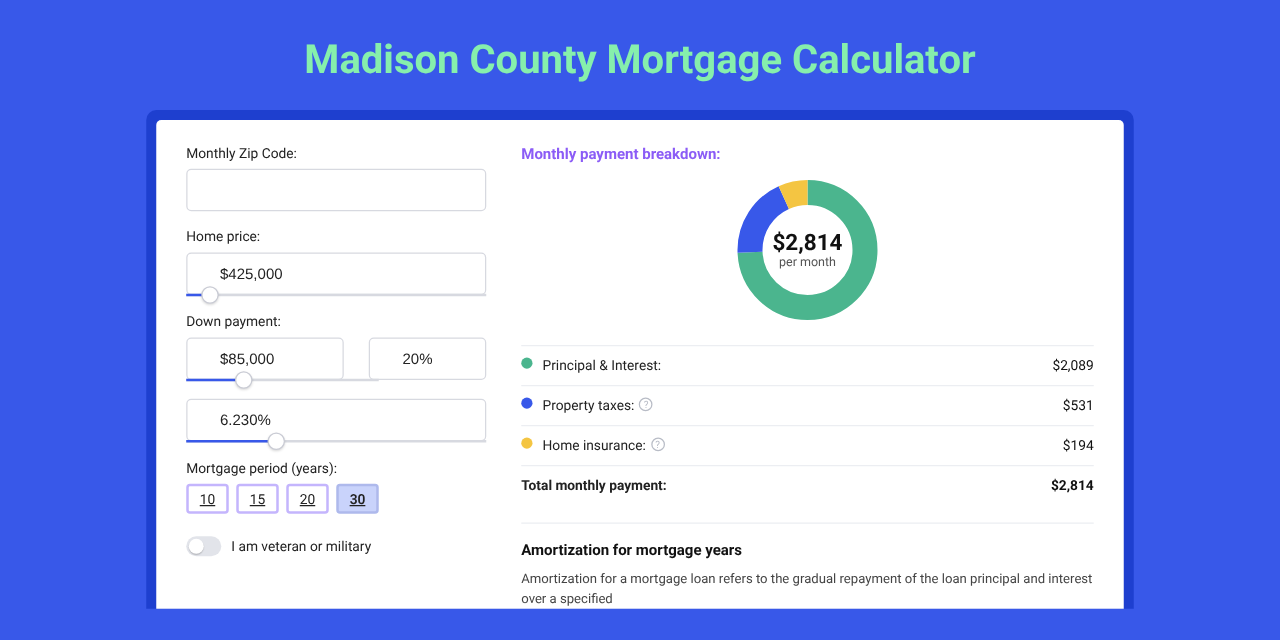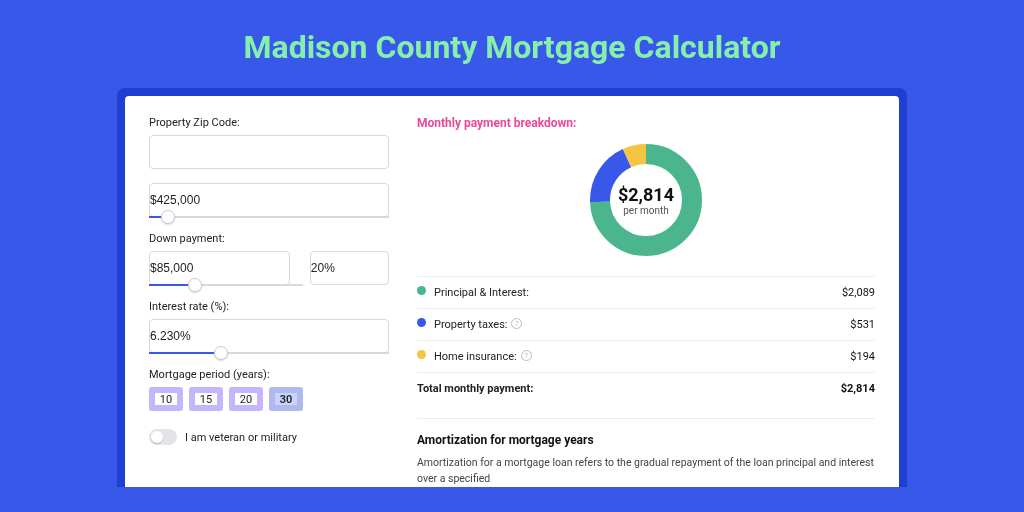--- a/index.html
+++ b/index.html
@@ -38,21 +38,21 @@
     font-size: 11px;
     color: #222;
     margin-bottom: 6px;
     display: block;
   }
   .text-input {
     width: 100%;
     height: 34px;
     border: 1px solid #d7d9e0;
     border-radius: 4px;
-    padding: 0 0;
+    padding: 0 26px;
     font-size: 12px;
     color: #222;
     background: #fff;
   }
   .slider-track {
     position: relative;
     height: 2px;
     background: #d7d9e0;
     margin-top: -1px;
     margin-bottom: 14px;
@@ -76,29 +76,30 @@
     transform: translateX(-50%);
   }
   .downpay-row { display: flex; gap: 20px; }
   .downpay-row .text-input:first-child { flex: 1.8; }
   .downpay-row .text-input:last-child { flex: 1; }
 
   .period-buttons { display: flex; gap: 6px; margin-bottom: 18px; }
   .period-btn {
     width: 34px;
     height: 24px;
-    border: 6px solid #c4b5fd;
+    border: 2px solid #c4b5fd;
     border-radius: 3px;
     background: #fff;
     font-size: 11px;
     color: #222;
     display: flex;
     align-items: center;
     justify-content: center;
     cursor: pointer;
+    text-decoration: underline;
   }
   .period-btn.active { background: #c9d3fb; border-color: #aeb9ec; font-weight: 600; }
 
   .toggle-row { display: flex; align-items: center; gap: 8px; }
   .toggle {
     width: 28px;
     height: 16px;
     border-radius: 16px;
     background: #e2e4ea;
     position: relative;
@@ -108,21 +109,21 @@
     top: 2px;
     left: 2px;
     width: 12px;
     height: 12px;
     background: #fff;
     border-radius: 50%;
     box-shadow: 0 1px 1px rgba(0,0,0,.2);
   }
   .toggle-label { font-size: 11px; color: #222; }
 
-  .breakdown-title { font-size: 12px; font-weight: 700; color: #ec4899; margin-bottom: 10px; }
+  .breakdown-title { font-size: 12px; font-weight: 700; color: #8b5cf6; margin-bottom: 10px; }
 
   .donut-wrap { display: flex; justify-content: center; margin: 6px 0 16px; }
   .donut { position: relative; width: 120px; height: 120px; }
   .donut svg { transform: rotate(-90deg); }
   .donut-center {
     position: absolute;
     inset: 0;
     display: flex;
     flex-direction: column;
     align-items: center;
@@ -164,40 +165,40 @@
 </head>
 <body>
 
 <h1 class="page-title">Madison County Mortgage Calculator</h1>
 
 <div class="card-wrap">
   <div class="card">
 
     <div class="left-col">
 
-      <label class="field-label">Property Zip Code:</label>
+      <label class="field-label">Monthly Zip Code:</label>
       <input class="text-input mb14" value="" style="">
 
+      <label class="field-label">Home price:</label>
       <input class="text-input" value="$425,000" style="">
       <div class="slider-track">
         <div class="slider-fill" style="width:8%"></div>
         <div class="slider-thumb" style="left:8%"></div>
       </div>
 
       <label class="field-label">Down payment:</label>
       <div class="downpay-row">
         <input class="text-input" value="$85,000" style="">
         <input class="text-input" value="20%" style="">
       </div>
       <div class="slider-track" style="width:64%">
         <div class="slider-fill" style="width:30%"></div>
         <div class="slider-thumb" style="left:30%"></div>
       </div>
 
-      <label class="field-label">Interest rate (%):</label>
       <input class="text-input" value="6.230%" style="">
       <div class="slider-track">
         <div class="slider-fill" style="width:30%"></div>
         <div class="slider-thumb" style="left:30%"></div>
       </div>
 
       <label class="field-label">Mortgage period (years):</label>
       <div class="period-buttons">
         <div class="period-btn">10</div>
         <div class="period-btn">15</div>

